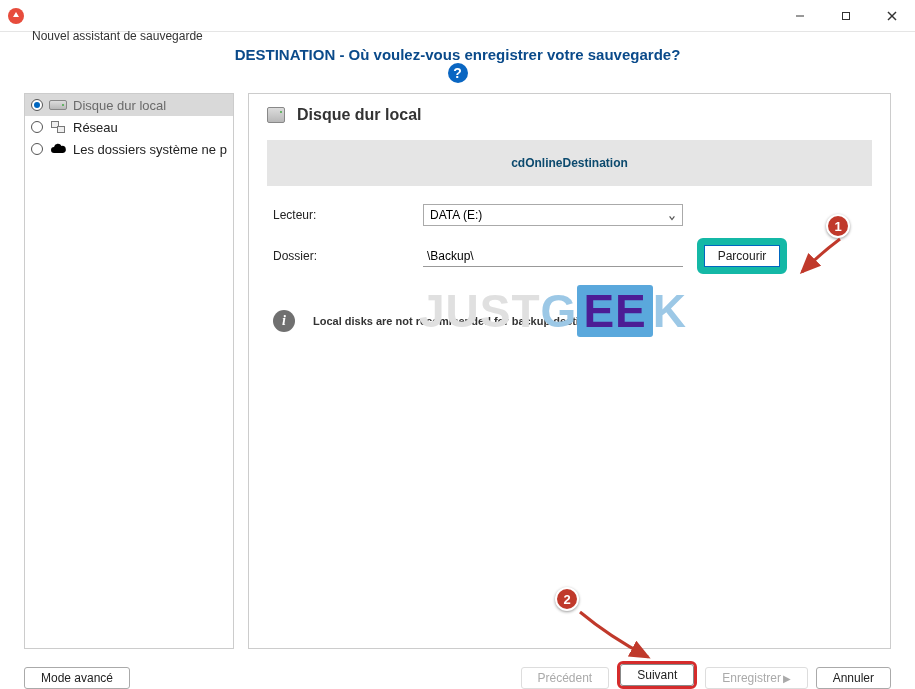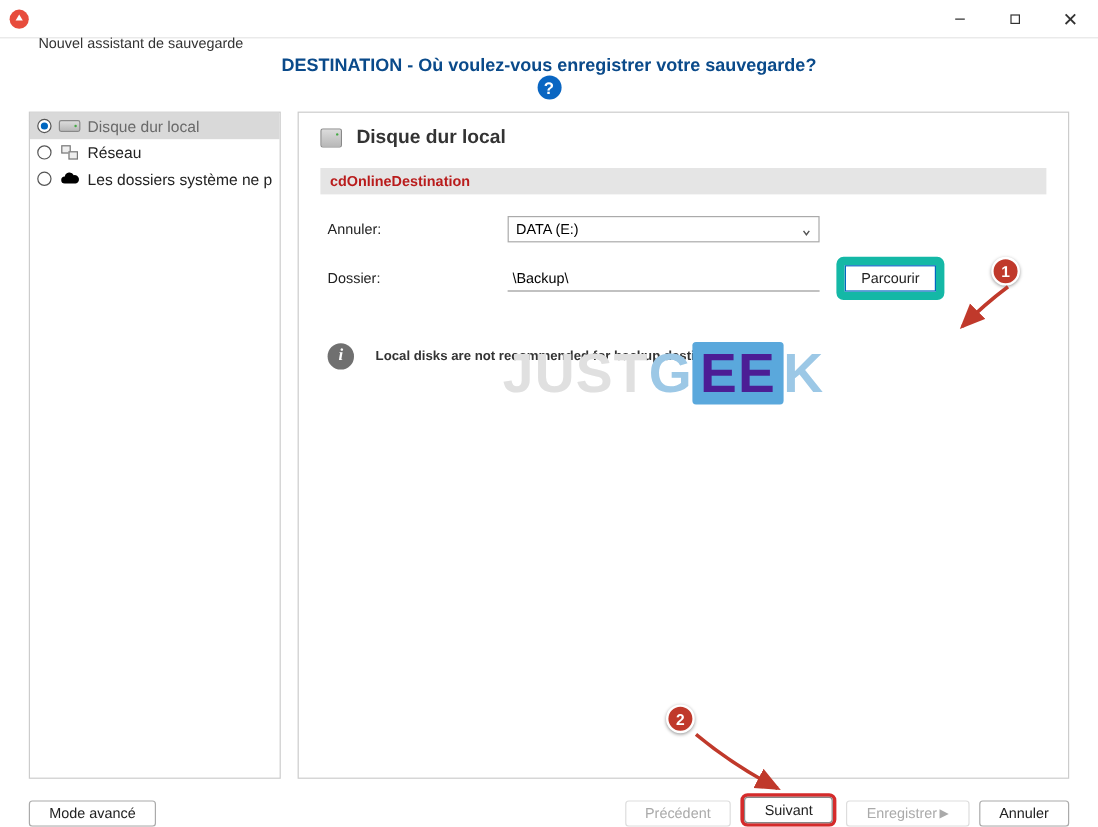--- a/index.html
+++ b/index.html
@@ -33,21 +33,21 @@
 .icon-disc { width: 16px; height: 16px; border-radius: 50%; background: radial-gradient(circle at 50% 50%, #fff 0 20%, #f1c40f 20% 100%); border: 1px solid #d4a000; }
 
 .icon-net { width: 16px; height: 12px; position: relative; }
 .icon-net::before { content: ""; position: absolute; left: 1px; top: 0; width: 6px; height: 5px; border: 1px solid #777; background: #eee; }
 .icon-net::after { content: ""; position: absolute; right: 1px; bottom: 0; width: 6px; height: 5px; border: 1px solid #777; background: #eee; }
 
 .content { flex: 1; border: 1px solid #ccc; background: #fff; height: 556px; padding: 10px 18px; position: relative; }
 .content-header { display: flex; align-items: center; gap: 12px; padding: 2px 0 10px 0; }
 .content-header .icon-hdd.big { width: 32px; height: 16px; }
 .content-header .title { font-size: 16px; font-weight: bold; color: #333; }
-.section-bar { background: #e5e5e5; color: #b91c1c; font-weight: 600; font-size: 12px; padding: 4px 8px; margin: 6px 0 12px 0; }
+.section-bar { background: #e5e5e5; color: #0c4a6e; font-weight: 600; font-size: 12px; padding: 16px 8px; margin: 6px 0 12px 0; text-align: center; }
 .form-row { display: flex; align-items: center; padding: 6px 6px; }
 .form-row .label { width: 150px; color: #222; font-size: 12px; }
 .form-row .field { flex: 1; display: flex; align-items: center; gap: 14px; }
 .select { width: 260px; height: 22px; border: 1px solid #aaa; display: flex; align-items: center; justify-content: space-between; padding: 0 6px; font-size: 12px; background: #fff; }
 .select .chev { width: 8px; height: 8px; }
 .select .chev svg { stroke: #555; fill: none; stroke-width: 1.5; }
 .text-input { width: 260px; height: 22px; border: none; border-bottom: 1px solid #999; padding: 0 4px; font-size: 12px; outline: none; background: transparent; }
 .browse-btn-wrap { position: relative; border: 7px solid #14b8a6; border-radius: 6px; padding: 0; }
 .browse-btn { width: 76px; height: 22px; border: 1px solid #0067c0; background: #fff; font-size: 12px; color: #222; }
 
@@ -145,21 +145,21 @@
     <div class="content-header">
       <span class="sb-icon">
           <span class="icon-hdd big"></span>
         </span>
       <span class="title">Disque dur local</span>
     </div>
 
     <div class="section-bar">cdOnlineDestination</div>
 
     <div class="form-row">
-      <div class="label">Annuler:</div>
+      <div class="label">Lecteur:</div>
       <div class="field">
         <div class="select">
           <span>DATA (E:)</span>
           <span class="chev"><svg viewBox="0 0 10 10">
                 <polyline points="2,3 5,7 8,3"></polyline>
               </svg></span>
         </div>
       </div>
     </div>
 

